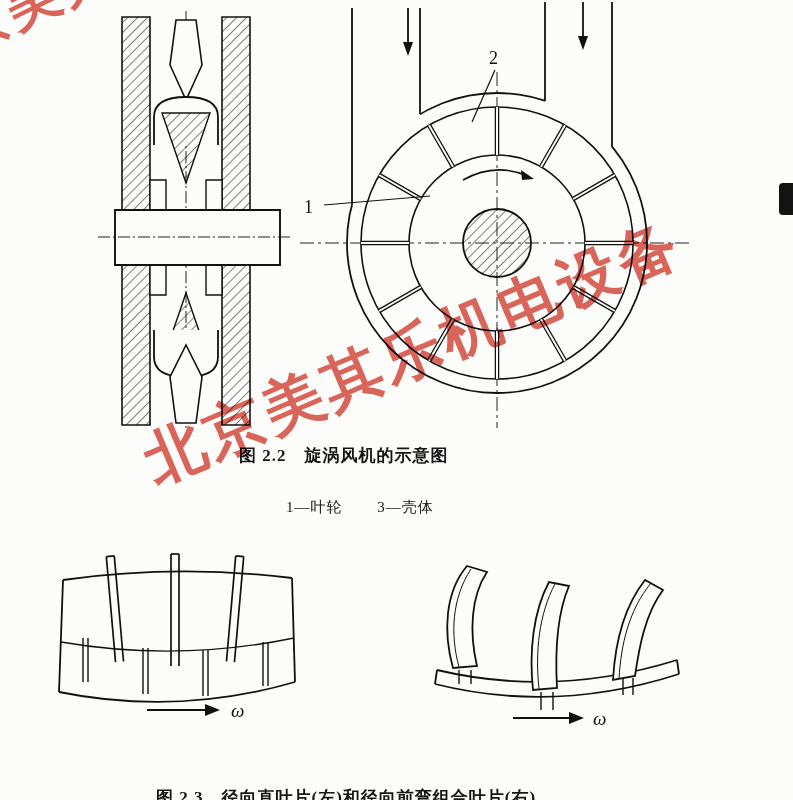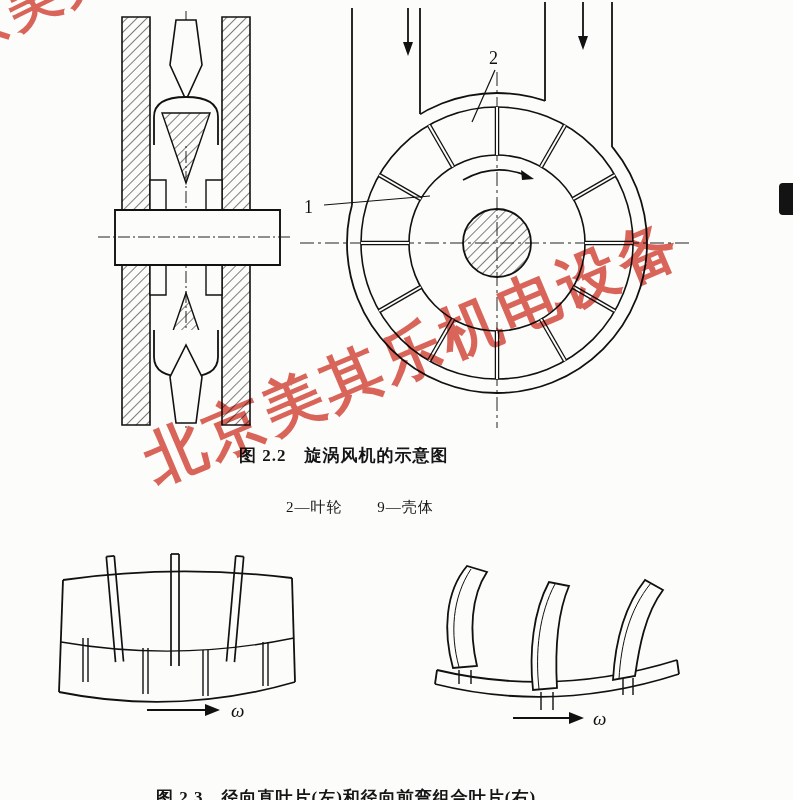--- a/index.html
+++ b/index.html
@@ -159,22 +159,22 @@
 
     <line x1="34" y1="205" x2="140" y2="196" stroke="#111" stroke-width="1.2"></line>
     <text x="14" y="213" font-size="18" class="sv-text" fill="#111">1</text>
 
     <line x1="205" y1="70" x2="182" y2="122" stroke="#111" stroke-width="1.2"></line>
     <text x="199" y="64" font-size="18" class="sv-text" fill="#111">2</text>
   </svg>
 
   <div class="abs caption" style="left:239px;top:444px;">图 2.2　旋涡风机的示意图</div>
   <div class="abs legend" style="left:286px;top:498px;">
-    <span>2—叶轮</span>
-    <span>9—壳体</span>
+    <span>1—叶轮</span>
+    <span>3—壳体</span>
   </div>
 
   <svg class="abs" style="left:55px;top:550px;" width="250" height="175" viewBox="0 0 250 175">
 
     <path d="M 8 30 Q 122 14 237 28" fill="none" stroke="#111" stroke-width="1.8"></path>
     <path d="M 6 92 Q 122 112 239 88" fill="none" stroke="#111" stroke-width="1.4"></path>
     <path d="M 4 142 Q 122 166 240 132" fill="none" stroke="#111" stroke-width="1.8"></path>
     <line x1="8" y1="30" x2="4" y2="142" stroke="#111" stroke-width="1.8"></line>
     <line x1="237" y1="28" x2="240" y2="132" stroke="#111" stroke-width="1.8"></line>
 

